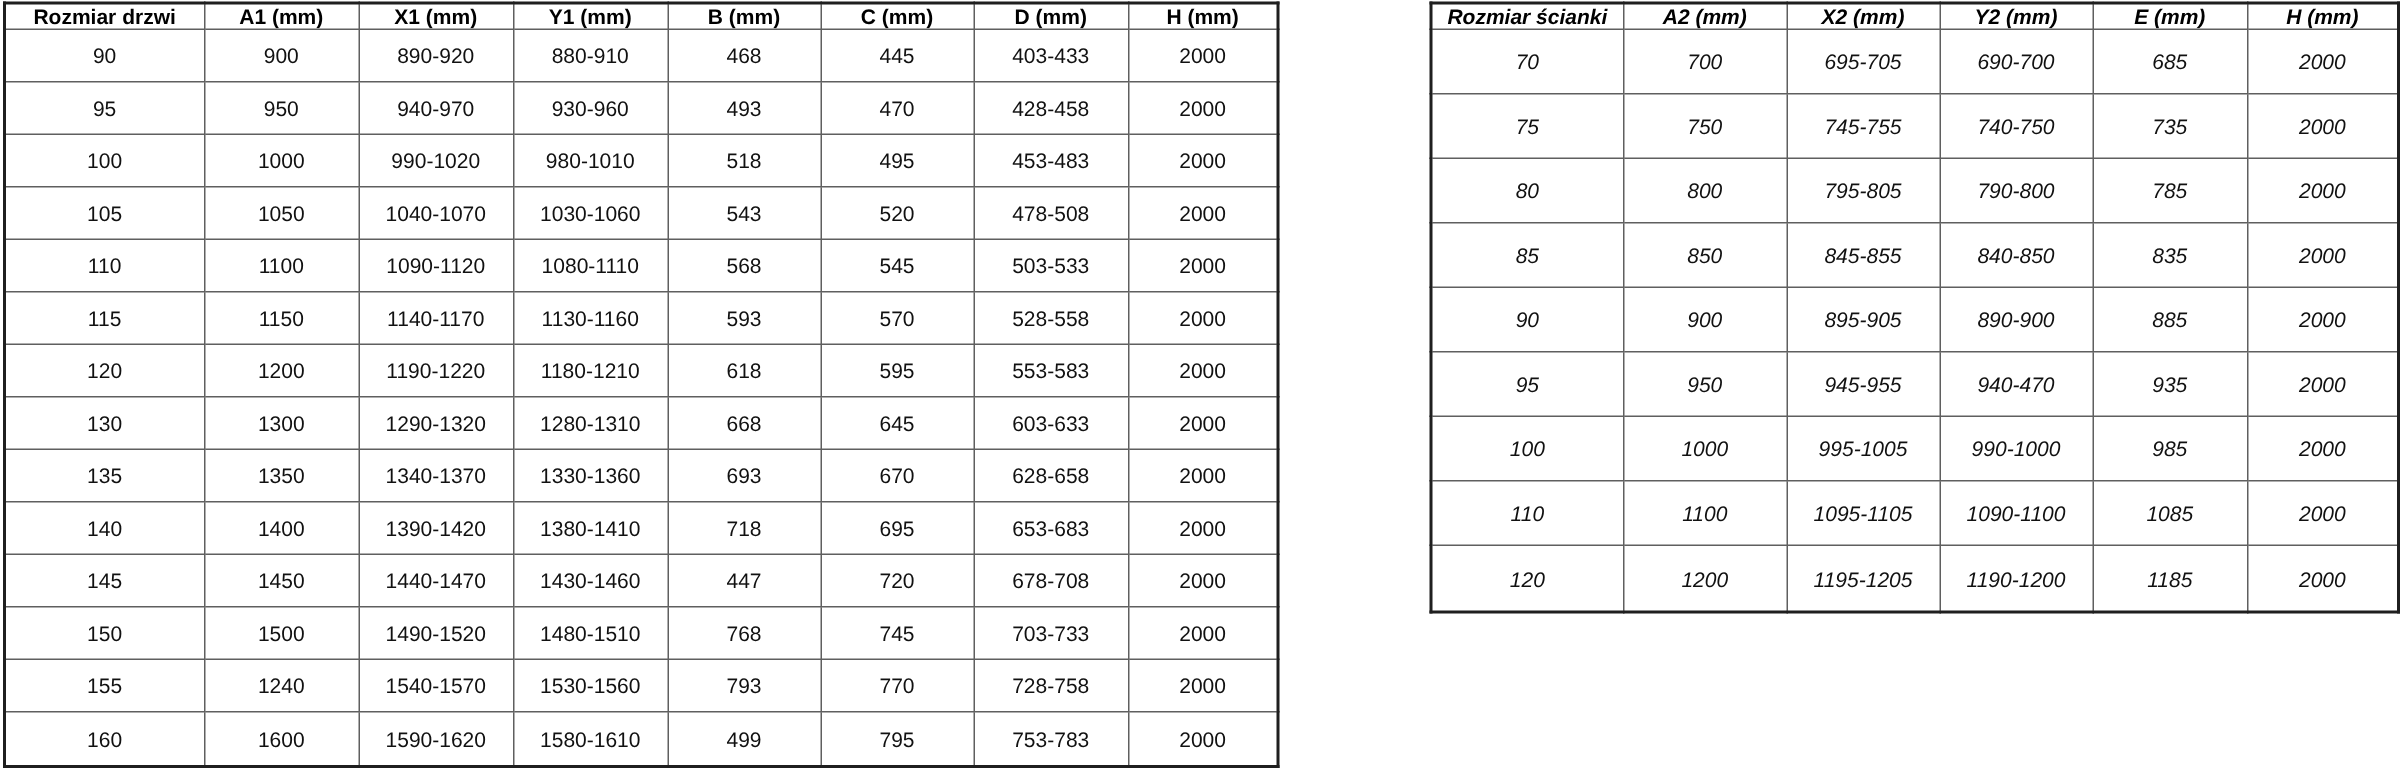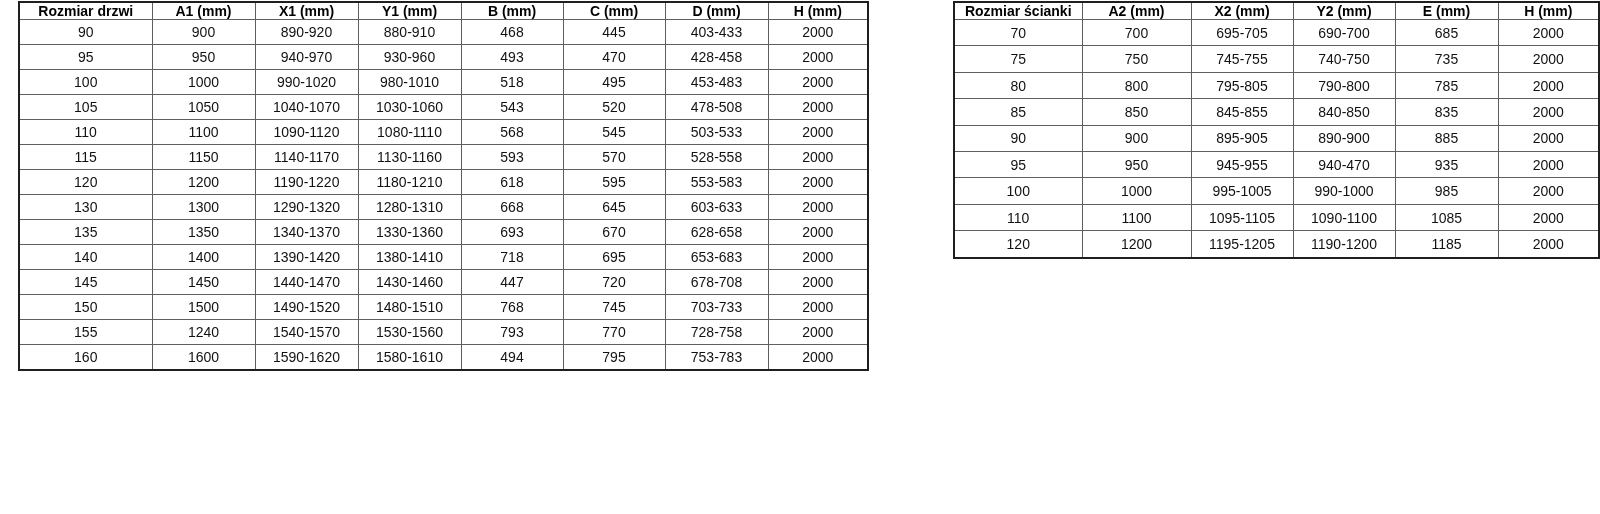--- a/index.html
+++ b/index.html
@@ -17,30 +17,31 @@
     overflow: hidden;
   }
   table.spec-table {
     position: absolute;
     border-collapse: collapse;
     table-layout: fixed;
     background: #ffffff;
     border: 2px solid #1f1f1f;
   }
   #door-table {
-    left: 18px;
+    left: 2px;
     top: 1px;
     width: 849px;
-    height: 370px;
+    height: 511px;
   }
   #wall-table {
     left: 953px;
     top: 1px;
     width: 645px;
-    height: 258px;
+    height: 408px;
+    font-style: italic;
   }
   table.spec-table th,
   table.spec-table td {
     border: 1px solid #5f5f5f;
     text-align: center;
     vertical-align: middle;
     padding: 0 2px;
     white-space: nowrap;
     overflow: hidden;
   }
@@ -212,21 +213,21 @@
           <td>793</td>
           <td>770</td>
           <td>728-758</td>
           <td>2000</td>
         </tr>
         <tr>
           <td>160</td>
           <td>1600</td>
           <td>1590-1620</td>
           <td>1580-1610</td>
-          <td>494</td>
+          <td>499</td>
           <td>795</td>
           <td>753-783</td>
           <td>2000</td>
         </tr>
       </tbody>
     </table>
 
   <table id="wall-table" class="spec-table">
     <colgroup>
       <col style="width:128px">

